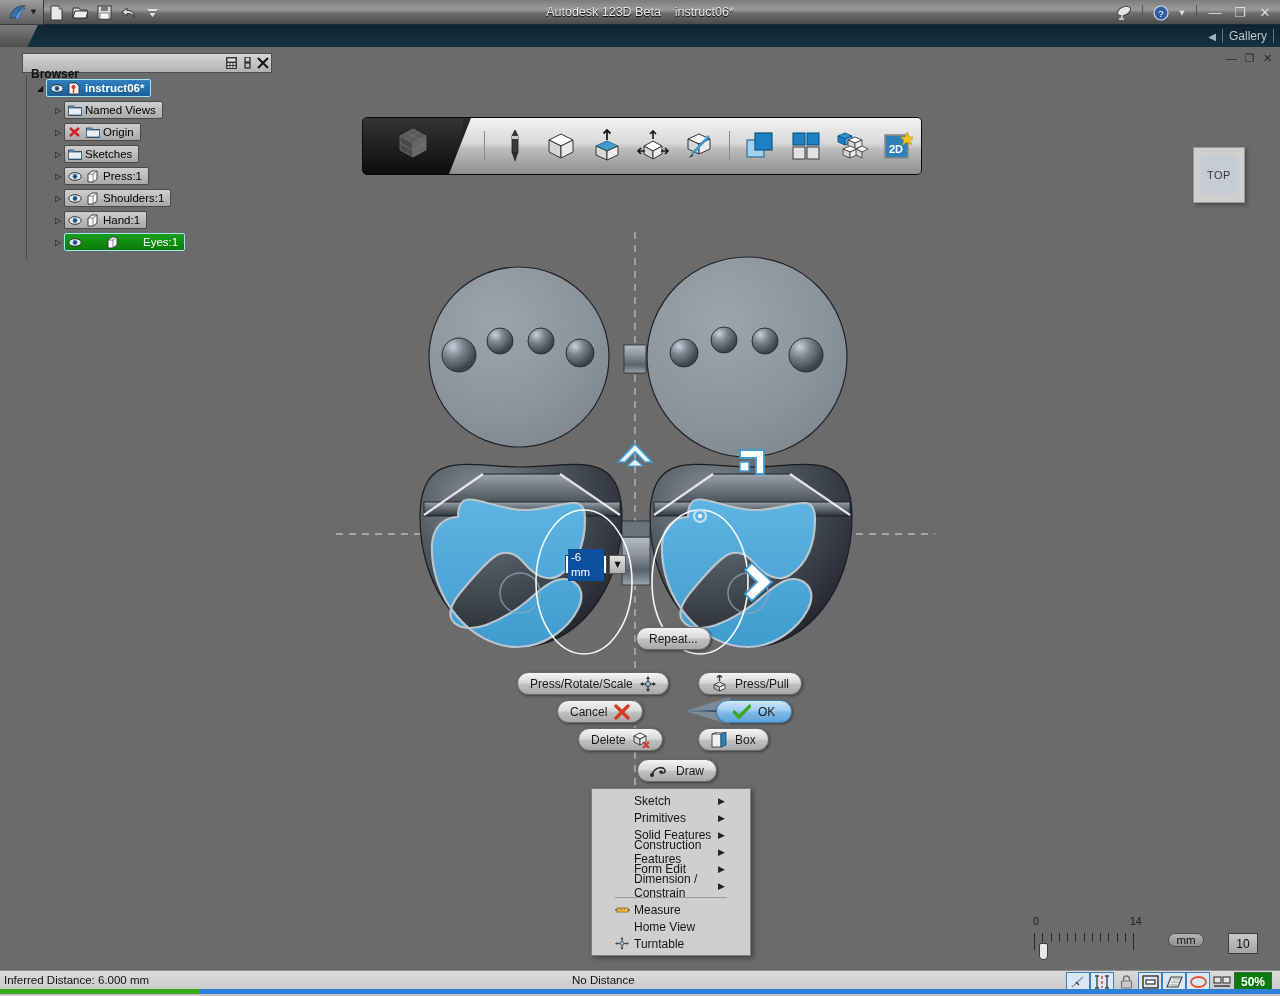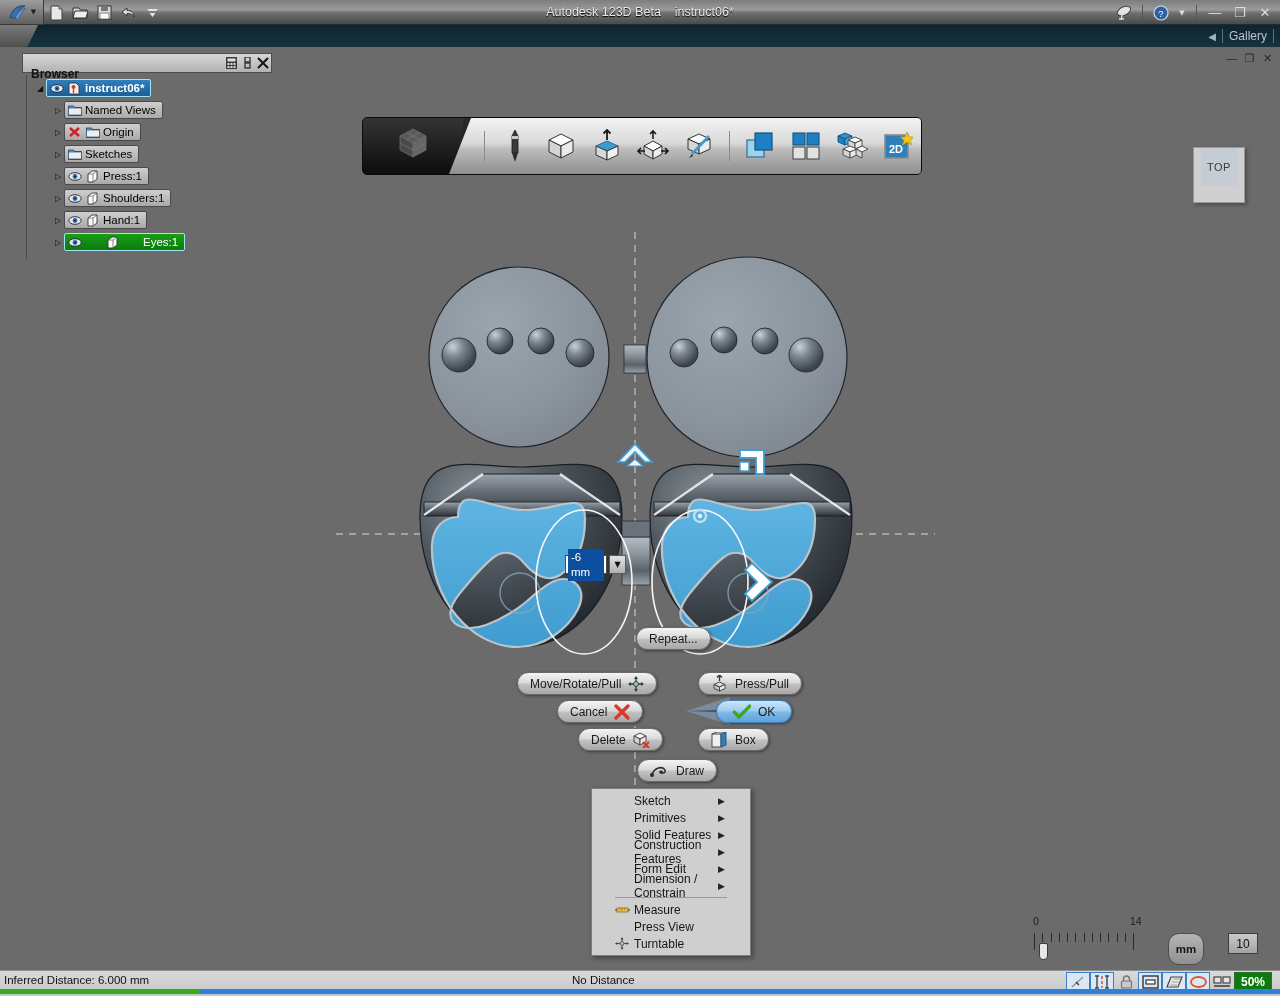--- a/index.html
+++ b/index.html
@@ -117,21 +117,21 @@
     clip-path:polygon(22px 0,100% 0,100% 100%,0 100%);
     display:flex; align-items:center; padding-left:32px; gap:8px;
   }
   .tbsep{ width:1px; height:30px; background:#8a8a8a; margin:0 3px; }
   .tbtn{ width:38px; height:40px; display:flex; align-items:center; justify-content:center; cursor:pointer; }
 
   
   #viewcube{
     position:absolute; left:1193px; top:100px; width:52px; height:56px;
     background:#cfcfcf; border:1px solid #9a9a9a;
-    display:flex; justify-content:center;
+    display:flex; align-items:center; justify-content:center;
     box-shadow:2px 2px 4px rgba(0,0,0,.3); cursor:pointer;
   }
   #viewcube-face{
     width:36px; height:38px; background:#c6ccd4;
     display:flex; align-items:center; justify-content:center;
     font-size:11px; color:#3a3a3a; letter-spacing:.5px;
   }
 
   
   #model{ position:absolute; left:0; top:0; width:1280px; height:923px; pointer-events:none; }
@@ -187,25 +187,25 @@
   #r-track{ position:absolute; left:14px; top:18px; width:100px; height:18px;
     display:flex; justify-content:space-between; align-items:flex-start; }
   .tick{ width:1px; background:#2a2a2a; height:9px; }
   .tick.maj{ height:17px; }
   #r-handle{
     position:absolute; left:19px; top:28px; width:9px; height:17px;
     background:#e8e8e8; border:1px solid #3a3a3a; border-radius:2px 2px 4px 4px;
     cursor:pointer;
   }
   #r-unit{
-    position:absolute; left:148px; top:18px; width:36px; height:32px;
+    position:absolute; left:148px; top:18px; width:36px; height:14px;
     background:linear-gradient(to bottom,#b4b4b4,#909090);
     border:1px solid #4d4d4d; border-radius:11px;
     display:flex; align-items:center; justify-content:center;
-    font-size:11.5px; color:#141414; cursor:pointer;font-weight:bold;
+    font-size:11.5px; color:#141414; cursor:pointer;
   }
   #r-grid{
     position:absolute; left:208px; top:18px; width:30px; height:21px;
     background:linear-gradient(to bottom,#c9c9c9,#a3a3a3);
     border:1px solid #3d3d3d;
     display:flex; align-items:center; justify-content:center;
     font-size:12px; color:#0f0f0f; cursor:pointer;
   }
   #r-snap{
     position:absolute; left:2px; top:55px; width:54px; height:20px;
@@ -736,21 +736,21 @@
     <div id="dimdrop">
       <span>▼</span>
     </div>
   </div>
 
   <div class="mm" style="left:636px;top:580px">
     <span>Repeat...</span>
   </div>
 
   <div class="mm" style="left:517px;top:625px">
-    <span>Move/Rotate/Pull</span>
+    <span>Press/Rotate/Scale</span>
     <span class="mico">
       <svg width="16" height="16" viewBox="0 0 16 16">
           <g stroke="#3a3a3a" stroke-width="1.3" fill="none">
             <path d="M8 1 V15 M1 8 H15"></path>
           </g>
           <path d="M8 0 L10 3 H6 Z M8 16 L6 13 H10 Z M0 8 L3 6 V10 Z M16 8 L13 10 V6 Z" fill="#3a3a3a"></path>
           <circle cx="8" cy="8" r="2.4" fill="#9fc7e0" stroke="#3a3a3a" stroke-width="1"></circle>
         </svg>
     </span>
   </div>
@@ -849,21 +849,21 @@
       <span class="lico">
         <svg width="15" height="9" viewBox="0 0 15 9">
             <rect x="2" y="3" width="11" height="4" fill="#f0c14b" stroke="#8a6a14" stroke-width=".8"></rect>
             <path d="M4.5 3v2 M7 3v3 M9.5 3v2" stroke="#8a6a14" stroke-width=".7"></path>
             <path d="M0 5 H2 M13 5 H15" stroke="#333" stroke-width="1.2"></path>
           </svg>
       </span>
       <span>Measure</span>
     </div>
     <div class="ci">
-      <span>Press View</span>
+      <span>Home View</span>
     </div>
     <div class="ci">
       <span class="lico">
         <svg width="14" height="13" viewBox="0 0 14 13">
             <g stroke="#4a4a4a" stroke-width="1" fill="none">
               <path d="M7 1 V12 M1 6.5 H13"></path>
             </g>
             <path d="M7 0 L8.6 2.4 H5.4 Z M7 13 L5.4 10.6 H8.6 Z M0 6.5 L2.4 5 V8 Z M14 6.5 L11.6 8 V5 Z" fill="#4a4a4a"></path>
             <circle cx="7" cy="6.5" r="2" fill="#9fc7e0" stroke="#4a4a4a" stroke-width=".8"></circle>
           </svg>

